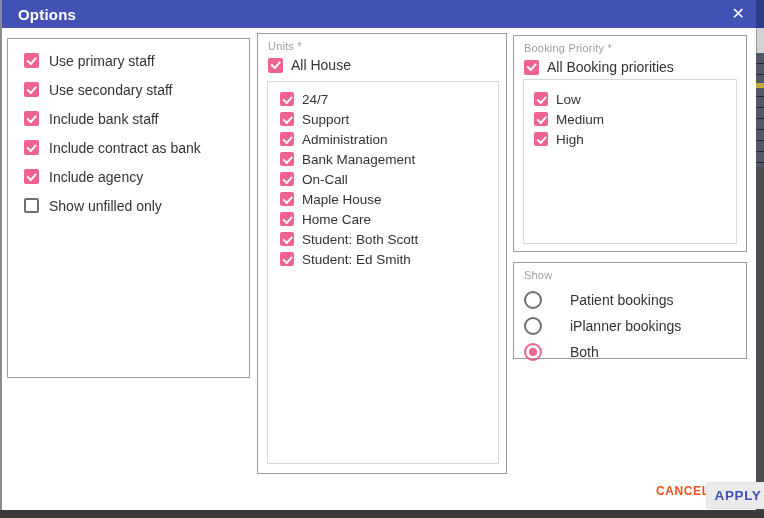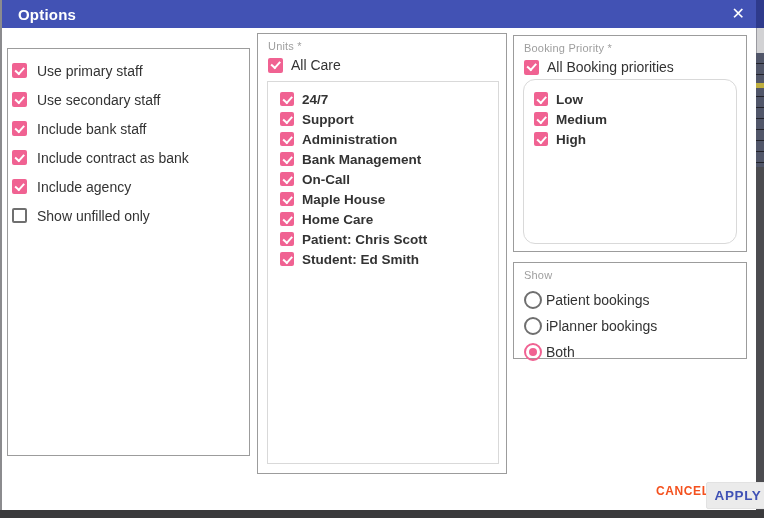--- a/index.html
+++ b/index.html
@@ -17,49 +17,49 @@
 
   
   .dialog { position:absolute; left:2px; top:0; width:754px; height:510px; background:#ffffff; }
   .dialog-header { position:absolute; left:0; top:0; width:100%; height:28px; background:var(--header, #4252b4);
                    display:flex; align-items:center; }
   .dialog-title { color:#fff; font-size:15px; font-weight:bold; padding-left:16px; letter-spacing:.2px; }
   .close { position:absolute; right:11px; top:0; height:28px; display:flex; align-items:center;
            color:#fff; font-size:16px; cursor:pointer; line-height:1; }
 
   .panel { position:absolute; background:#fff; border:1px solid #9c9c9c; }
-  .panel-left    { left:5px;   top:48px;  width:243px; height:408px; padding:7px 0 0 4px; }
+  .panel-left    { left:5px;   top:38px;  width:243px; height:340px; padding:7px 0 0 16px; }
   .panel-units   { left:255px; top:33px;  width:250px; height:441px; padding:6px 0 0 10px; }
   .panel-booking { left:511px; top:35px;  width:234px; height:217px; padding:6px 12px 0 10px; }
   .panel-show    { left:511px; top:262px; width:234px; height:97px;  padding:6px 8px 0 10px; }
 
   .small-label { font-size:11px; color:#9e9e9e; letter-spacing:.2px; }
 
   ul { list-style:none; }
   .row { display:flex; align-items:center; cursor:pointer; }
   .panel-left .row { height:29px; gap:10px; }
   .all-row { height:26px; gap:8px; display:flex; align-items:center; cursor:pointer; }
   .lbl { font-size:14px; color:#333; }
-  .list-row { height:20px; gap:8px;font-weight:bold; }
+  .list-row { height:20px; gap:8px; }
   .list-row .lbl { font-size:13.5px; }
 
   .inner-box { position:absolute; border:1px solid #d9d9d9; background:#fff; }
   .panel-units .inner-box   { left:9px; top:47px; width:232px; height:383px; padding:7px 0 0 12px; }
-  .panel-booking .inner-box { left:9px; top:43px; width:214px; height:165px; padding:9px 0 0 10px;border-radius:12px; }
+  .panel-booking .inner-box { left:9px; top:43px; width:214px; height:165px; padding:9px 0 0 10px; }
 
   
   .cb { position:relative; flex:0 0 auto; width:15px; height:15px; border-radius:2px; }
   .list-row .cb { width:14px; height:14px; }
   .cb.checked { background:var(--pink, #f06292); }
   .cb.checked::after { content:""; position:absolute; left:3px; top:3.5px; width:7px; height:3.5px;
                        border-left:2px solid #fff; border-bottom:2px solid #fff; transform:rotate(-48deg); }
   .cb.unchecked { background:#fff; border:2px solid #6f6f6f; }
 
   
-  .show-rows .row { height:26px; gap:4px; }
+  .show-rows .row { height:26px; gap:28px; }
   .radio { position:relative; flex:0 0 auto; width:18px; height:18px; border-radius:50%; border:2px solid #6f6f6f; }
   .radio.selected { border-color:var(--pink, #f06292); }
   .radio.selected::after { content:""; position:absolute; left:3px; top:3px; width:8px; height:8px;
                            border-radius:50%; background:var(--pink, #f06292); }
   .show-rows { margin-top:6px; }
 
   
   .btn-cancel { position:absolute; left:654px; top:484px; background:none; border:none; cursor:pointer;
                 color:var(--cancel, #f4511e); font-family:Liberation Sans, sans-serif; font-size:12px; font-weight:bold; letter-spacing:.6px; }
   .btn-apply  { position:absolute; left:704px; top:482px; width:64px; height:27px; background:#ebebeb;
@@ -119,21 +119,21 @@
             <span class="cb unchecked"></span>
             <span class="lbl">Show unfilled only</span>
           </li>
         </ul>
     </div>
 
     <div class="panel panel-units">
       <div class="small-label">Units *</div>
       <div class="all-row">
         <span class="cb checked"></span>
-        <span class="lbl">All Care</span>
+        <span class="lbl">All House</span>
       </div>
       <div class="inner-box">
         <ul>
 
             <li class="row list-row">
               <span class="cb checked"></span>
               <span class="lbl">24/7</span>
             </li>
 
             <li class="row list-row">
@@ -161,21 +161,21 @@
               <span class="lbl">Maple House</span>
             </li>
 
             <li class="row list-row">
               <span class="cb checked"></span>
               <span class="lbl">Home Care</span>
             </li>
 
             <li class="row list-row">
               <span class="cb checked"></span>
-              <span class="lbl">Patient: Chris Scott</span>
+              <span class="lbl">Student: Both Scott</span>
             </li>
 
             <li class="row list-row">
               <span class="cb checked"></span>
               <span class="lbl">Student: Ed Smith</span>
             </li>
           </ul>
       </div>
     </div>
 

